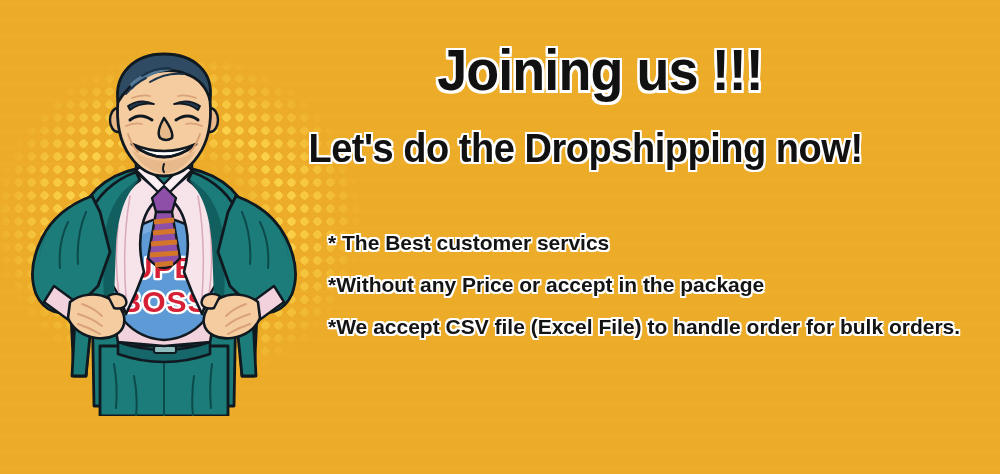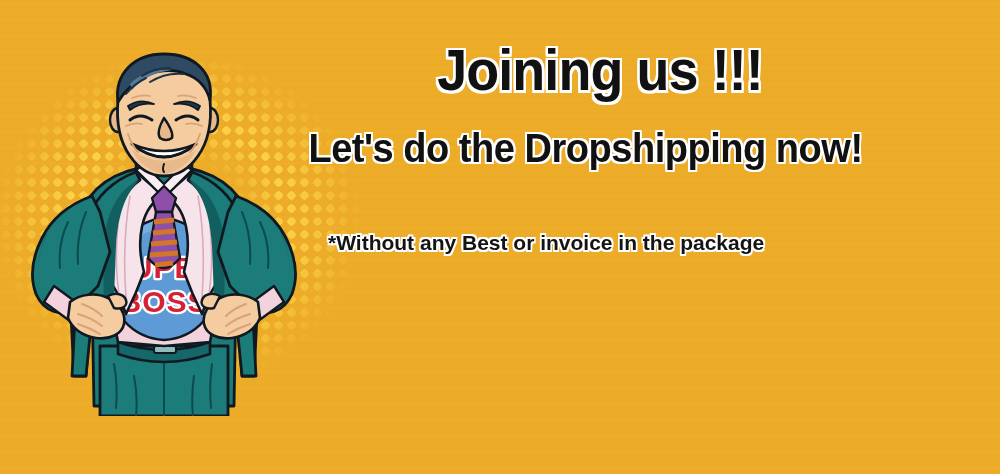--- a/index.html
+++ b/index.html
@@ -351,16 +351,18 @@
 
       </g>
     </svg>
   </div>
 
   <div class="headline-1">Joining us !!!</div>
 
   <div class="headline-2">Let's do the Dropshipping now!</div>
 
   <div class="bullets">
-    <div class="bullet">*Without any Best or invoice in the package</div>
+    <div class="bullet">* The Best customer servics</div>
+    <div class="bullet">*Without any Price or accept in the package</div>
+    <div class="bullet">*We accept CSV file (Excel File) to handle order for bulk orders.</div>
   </div>
 
 </div>
 
 </body></html>

